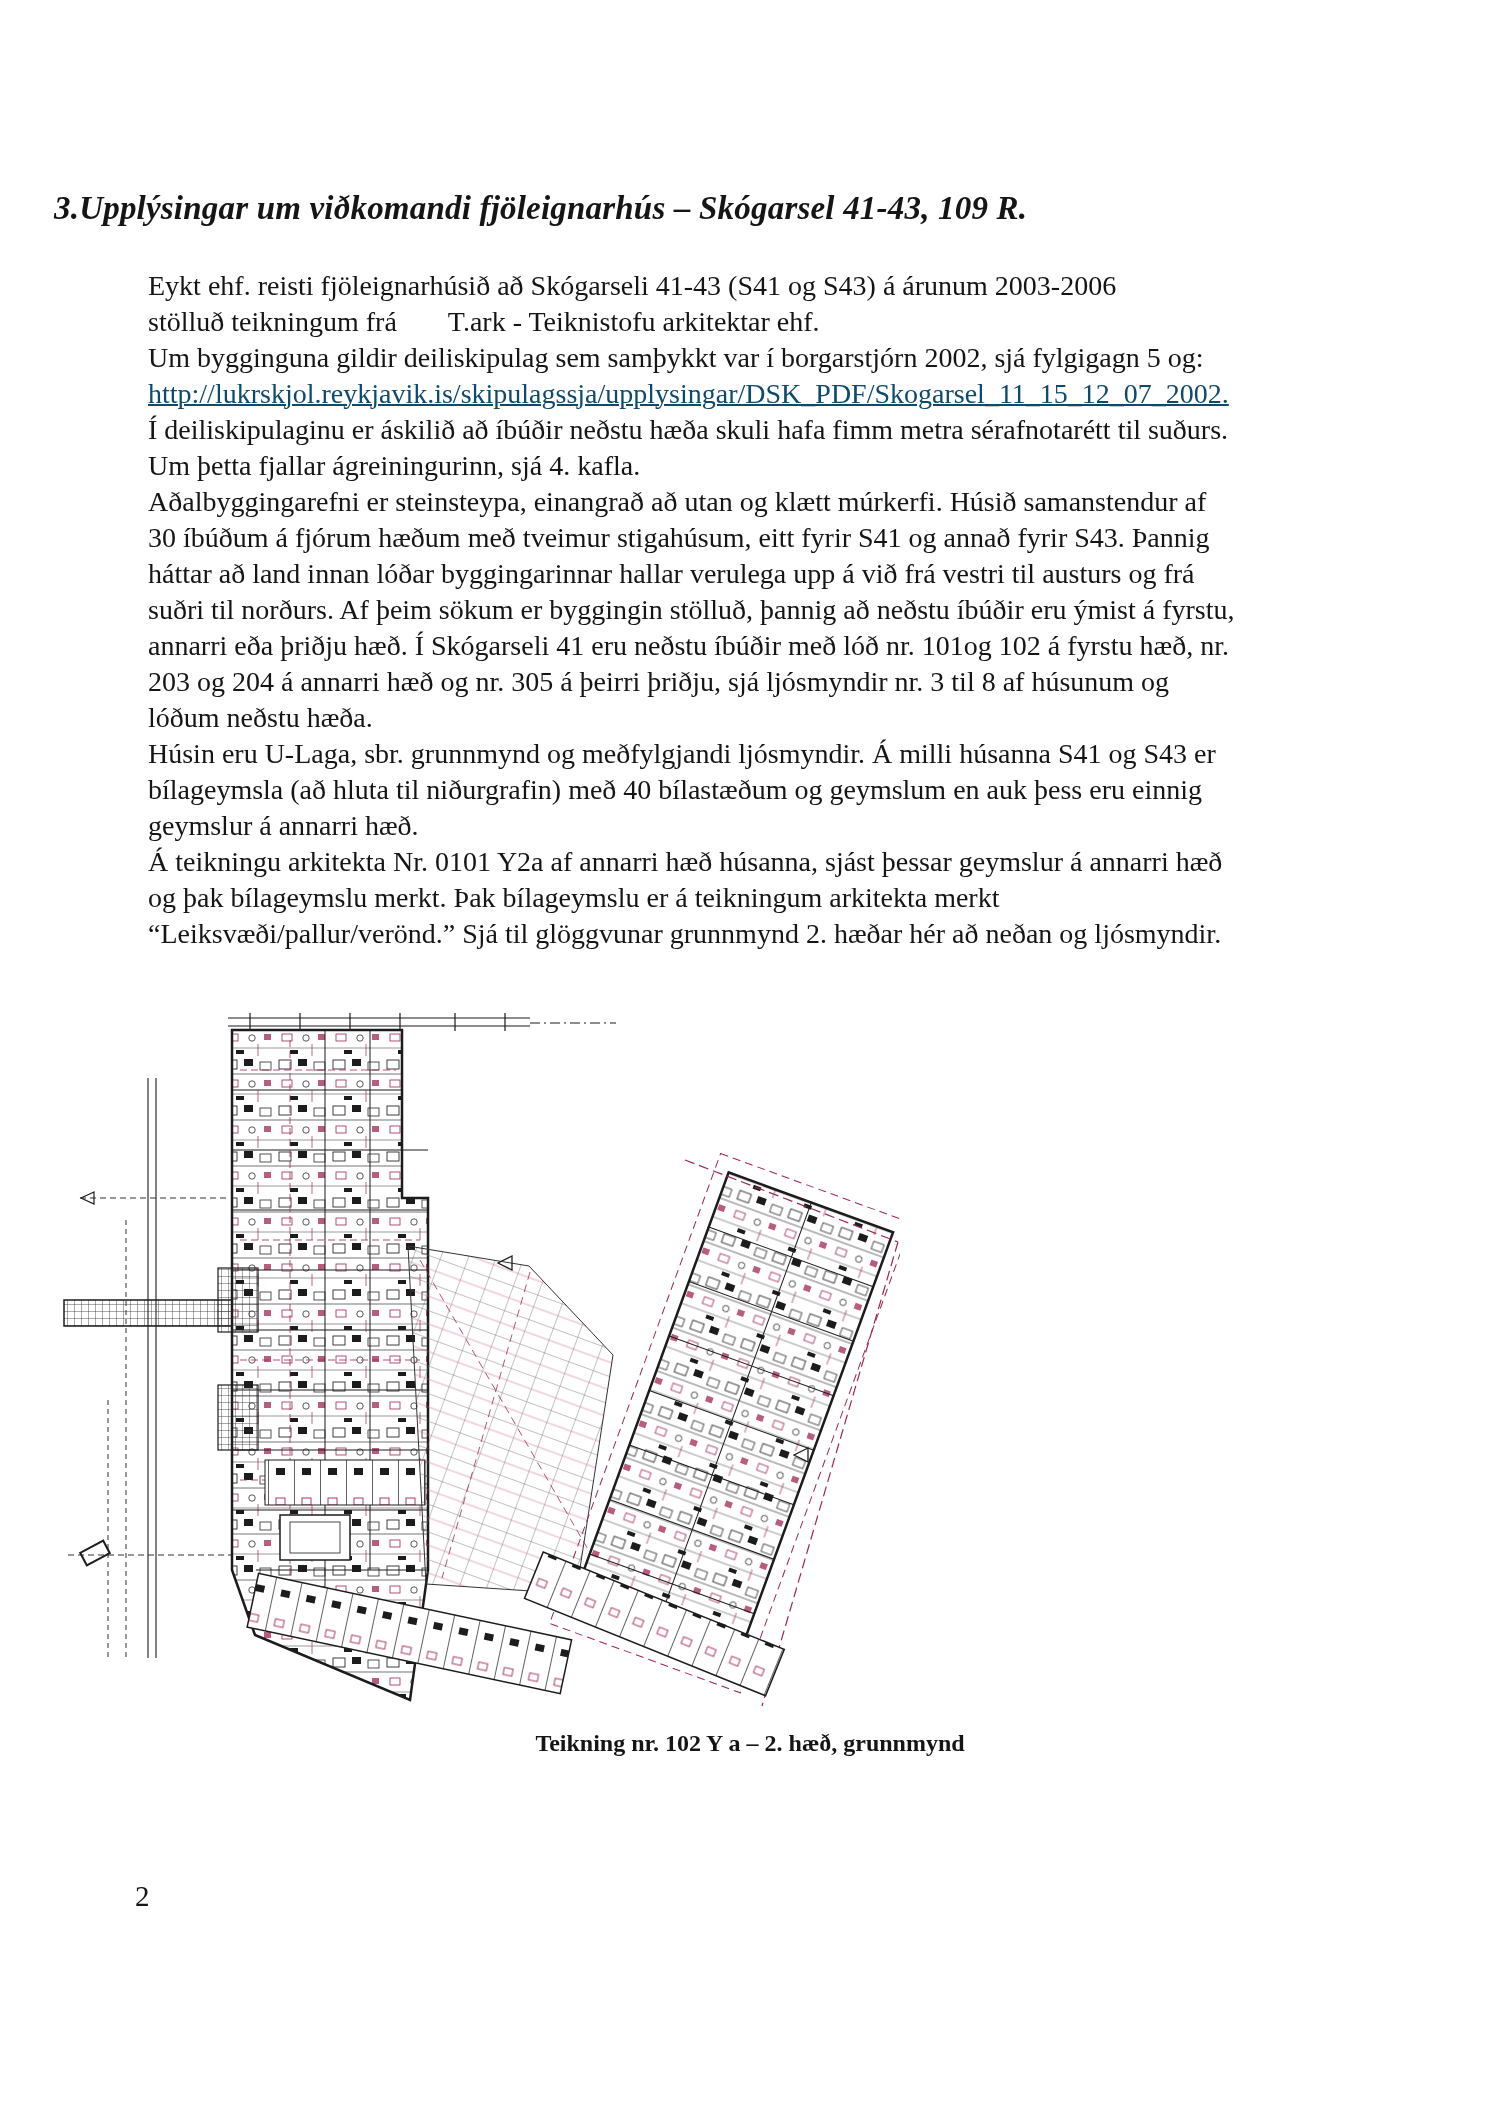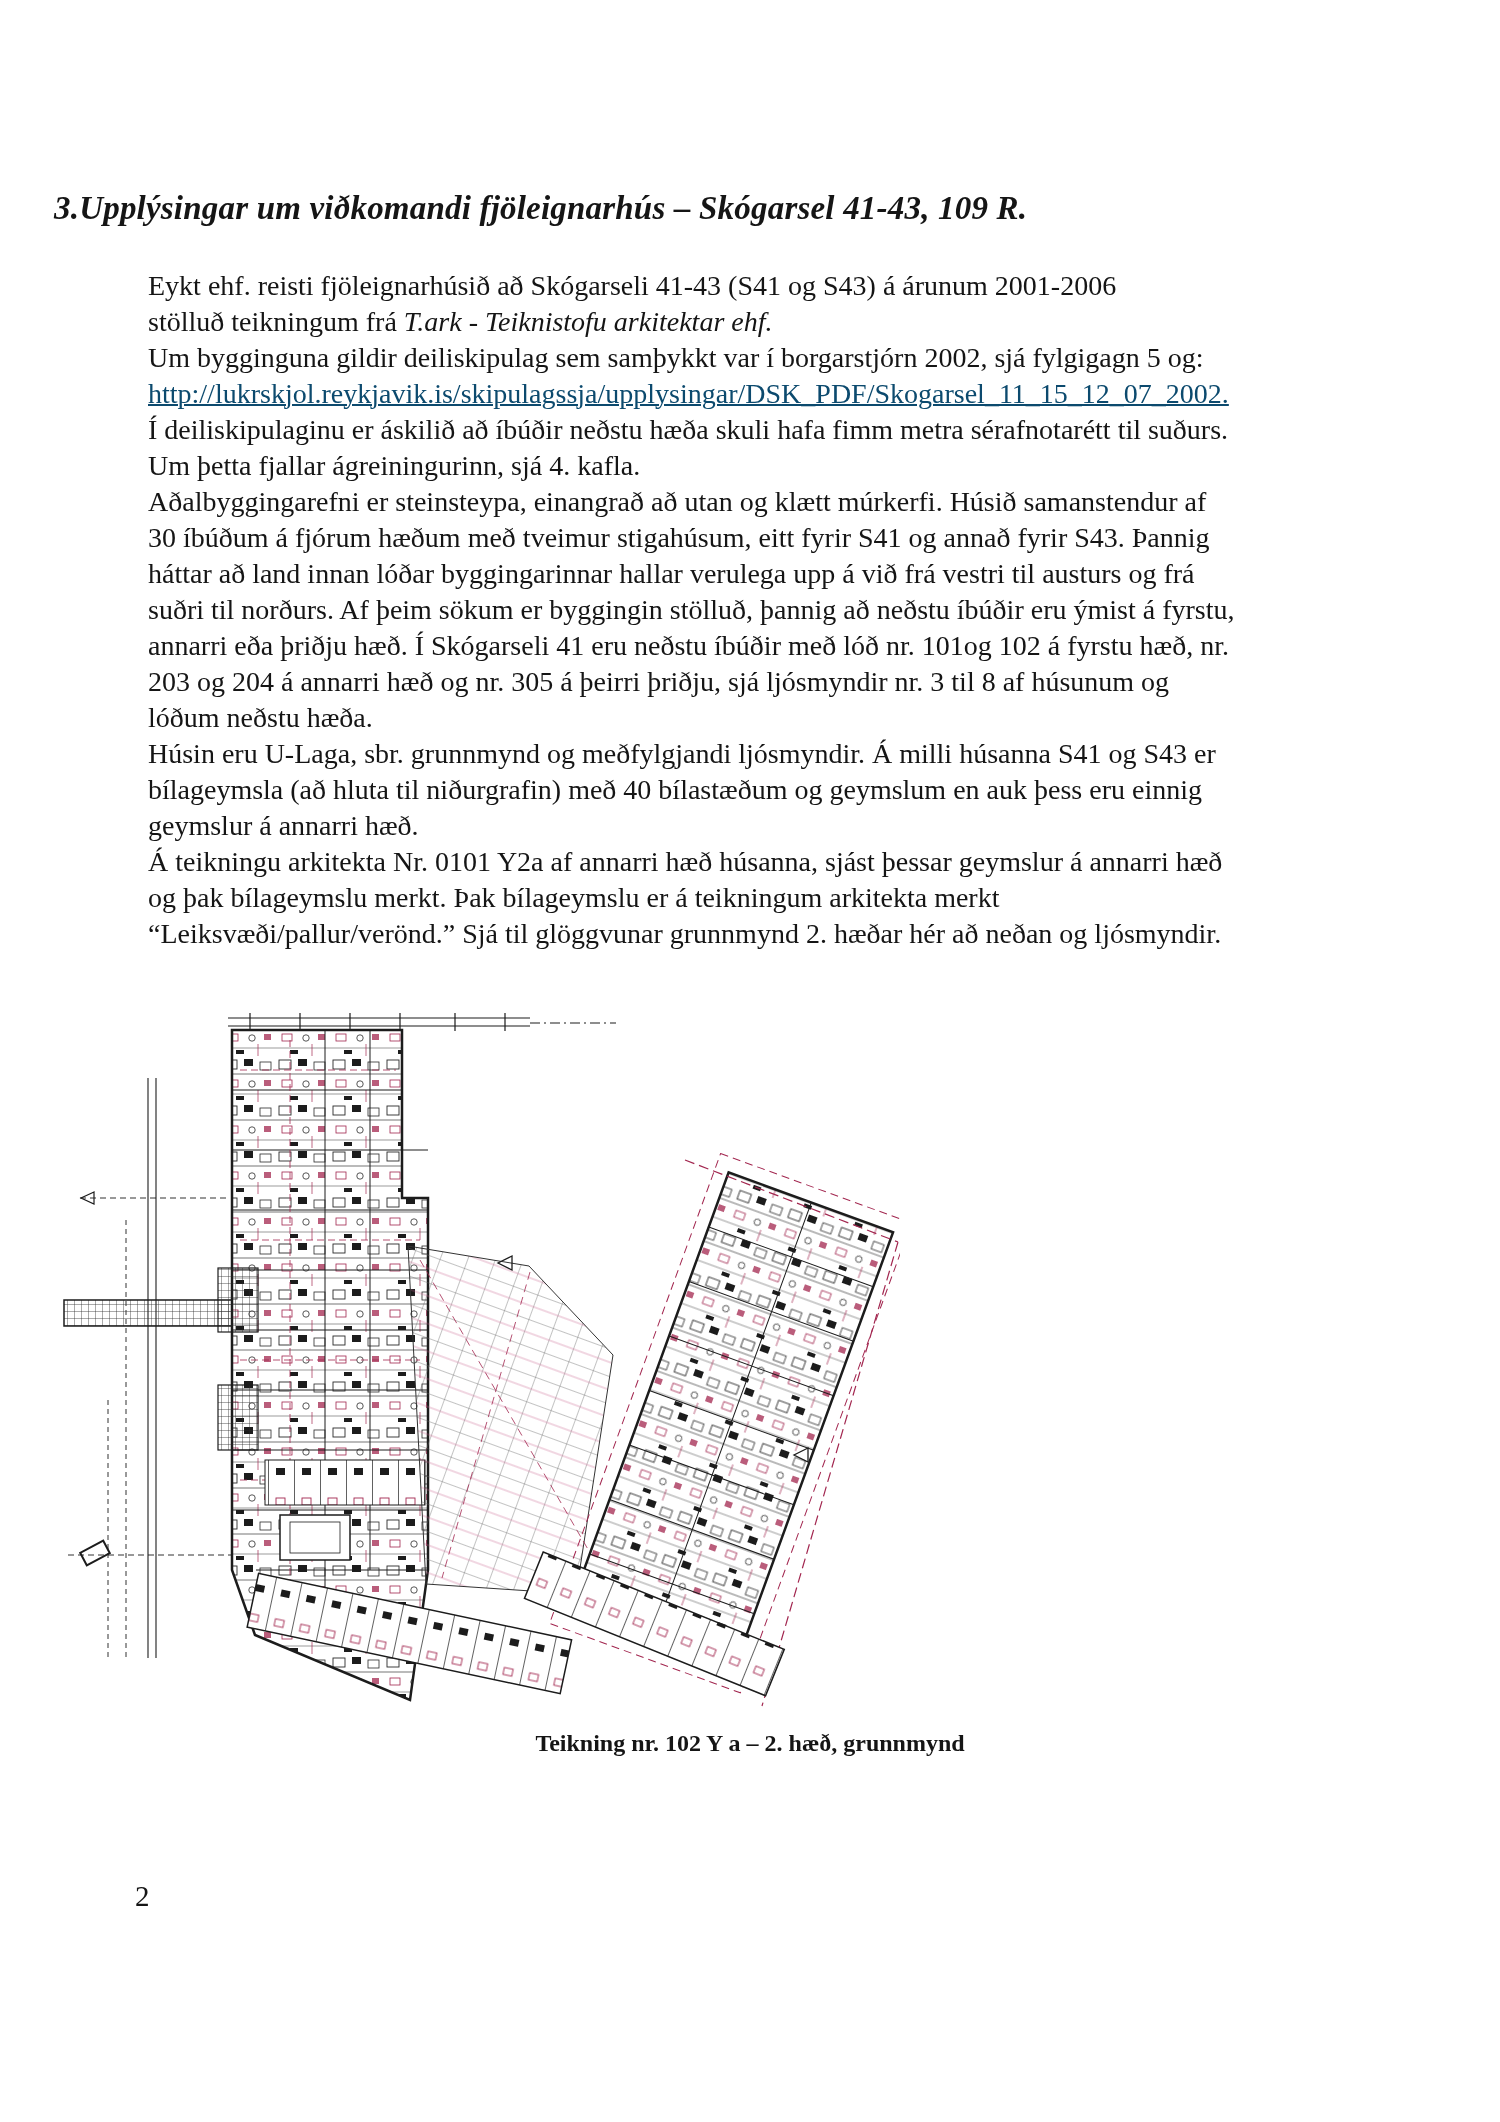--- a/index.html
+++ b/index.html
@@ -3,38 +3,38 @@
 <meta charset="utf-8">
 <style>
   html,body{margin:0;padding:0;background:#ffffff;}
   #page{position:relative;width:1500px;height:2122px;background:#ffffff;overflow:hidden;
         font-family:"Liberation Serif","DejaVu Serif",serif;color:#151515;}
   .heading{position:absolute;left:54px;top:190px;font-size:33px;font-weight:bold;
            letter-spacing:0.2px;white-space:nowrap;font-style:italic;}
   .bodytext{position:absolute;left:148px;top:268px;width:1330px;font-size:28px;line-height:36px;}
   .line{white-space:pre;}
   .prewrap{white-space:pre-line;}
-  .italic{font-style:italic;}
+  .italic{margin-left:44px;}
   .doc-link{color:#0c4a6e;cursor:pointer;}
   .link-line{display:block;text-decoration:underline;text-decoration-thickness:2px;white-space:pre;}
   .para2{}
   .figure{position:absolute;left:60px;top:1010px;width:840px;height:700px;}
   .caption{position:absolute;left:300px;top:1730px;width:900px;text-align:center;
            font-family:Liberation Serif, serif;font-weight:bold;font-size:24px;}
   .pagenum{position:absolute;left:135px;top:1880px;font-size:29px;}
 </style>
 </head>
 <body>
 
 <div id="page">
 
   <div class="heading">3.Upplýsingar um viðkomandi fjöleignarhús – Skógarsel 41-43, 109 R.</div>
 
   <div class="bodytext">
-    <div class="line">Eykt ehf. reisti fjöleignarhúsið að Skógarseli 41-43 (S41 og S43) á árunum 2001-2006</div>
+    <div class="line">Eykt ehf. reisti fjöleignarhúsið að Skógarseli 41-43 (S41 og S43) á árunum 2003-2006</div>
     <div class="line"><span>stölluð teikningum frá </span><span class="italic">T.ark - Teiknistofu arkitektar ehf.</span></div>
     <div class="line">Um bygginguna gildir deiliskipulag sem samþykkt var í borgarstjórn 2002, sjá fylgigagn 5 og:</div>
     <a class="doc-link">
       <span class="link-line">http://lukrskjol.reykjavik.is/skipulagssja/upplysingar/DSK_PDF/Skogarsel_11_15_12_07_2002.</span>
     </a>
     <div class="prewrap">Í deiliskipulaginu er áskilið að íbúðir neðstu hæða skuli hafa fimm metra sérafnotarétt til suðurs.
 Um þetta fjallar ágreiningurinn, sjá 4. kafla.
 Aðalbyggingarefni er steinsteypa, einangrað að utan og klætt múrkerfi. Húsið samanstendur af
 30 íbúðum á fjórum hæðum með tveimur stigahúsum, eitt fyrir S41 og annað fyrir S43. Þannig
 háttar að land innan lóðar byggingarinnar hallar verulega upp á við frá vestri til austurs og frá

